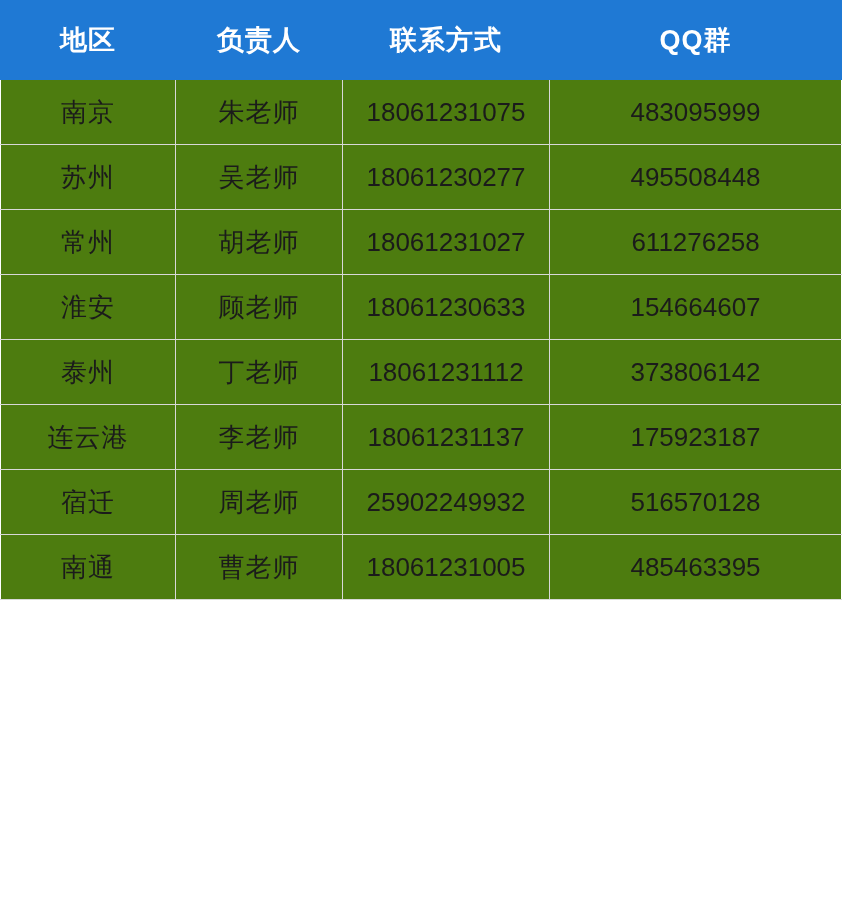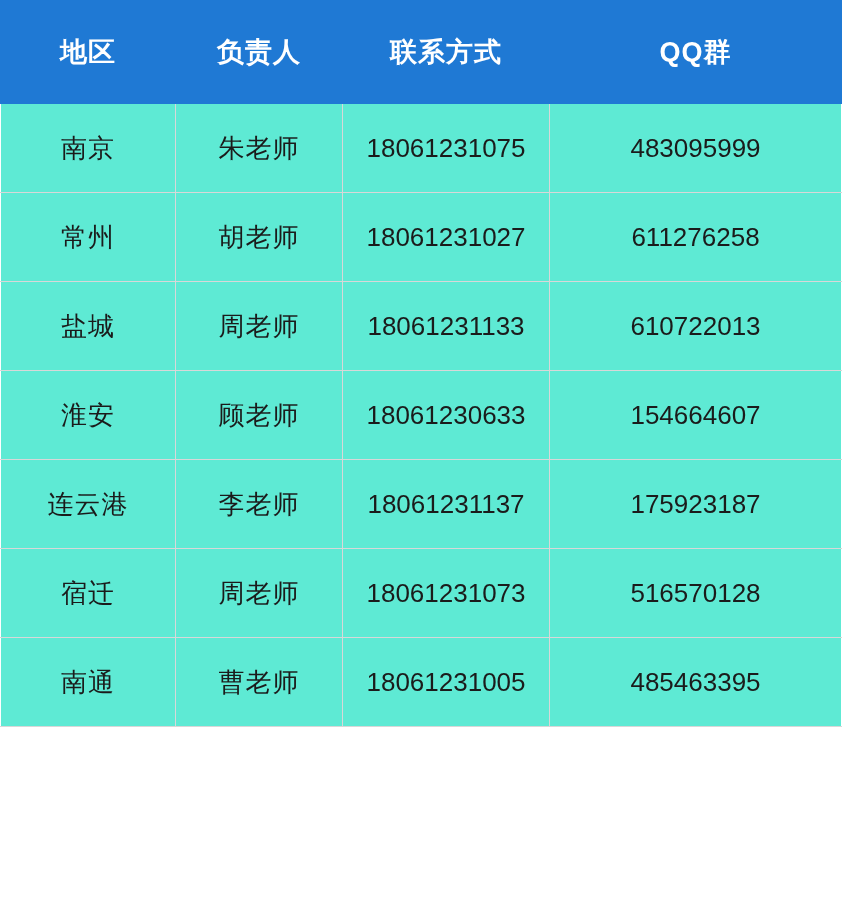--- a/index.html
+++ b/index.html
@@ -28,36 +28,36 @@
   table.contact-table col.c0 { width: 175px; }
   table.contact-table col.c1 { width: 167px; }
   table.contact-table col.c2 { width: 207px; }
   table.contact-table col.c3 { width: 292px; }
 
   table.contact-table th,
   table.contact-table td {
     border: 1px solid #d8d8d8;
     text-align: center;
     vertical-align: middle;
-    padding: 12px;
+    padding: 0;
   }
   table.contact-table thead th {
     background: #1f79d4;
     color: #ffffff;
     font-size: 27px;
     font-weight: bold;
     height: 78px;
     border: 1px solid #1f79d4;
     letter-spacing: 1px;
   }
   table.contact-table tbody td {
     height: 64px;
     font-size: 26px;
     color: #1b1b1b;
-    background: #5eead4;
+    background: #4d7c0f;
   }
   table.contact-table tbody td.region,
   table.contact-table tbody td.person {
     letter-spacing: 1px;
   }
   table.contact-table tbody td.phone,
   table.contact-table tbody td.qq {
     font-size: 26px;
     letter-spacing: 0px;
   }
@@ -87,47 +87,53 @@
       </tr>
     </thead>
     <tbody>
       <tr>
         <td class="region">南京</td>
         <td class="person">朱老师</td>
         <td class="phone">18061231075</td>
         <td class="qq">483095999</td>
       </tr>
       <tr>
+        <td class="region">苏州</td>
+        <td class="person">吴老师</td>
+        <td class="phone">18061230277</td>
+        <td class="qq">495508448</td>
+      </tr>
+      <tr>
         <td class="region">常州</td>
         <td class="person">胡老师</td>
         <td class="phone">18061231027</td>
         <td class="qq">611276258</td>
       </tr>
       <tr>
-        <td class="region">盐城</td>
-        <td class="person">周老师</td>
-        <td class="phone">18061231133</td>
-        <td class="qq">610722013</td>
-      </tr>
-      <tr>
         <td class="region">淮安</td>
         <td class="person">顾老师</td>
         <td class="phone">18061230633</td>
         <td class="qq">154664607</td>
+      </tr>
+      <tr>
+        <td class="region">泰州</td>
+        <td class="person">丁老师</td>
+        <td class="phone">18061231112</td>
+        <td class="qq">373806142</td>
       </tr>
       <tr>
         <td class="region">连云港</td>
         <td class="person">李老师</td>
         <td class="phone">18061231137</td>
         <td class="qq">175923187</td>
       </tr>
       <tr>
         <td class="region">宿迁</td>
         <td class="person">周老师</td>
-        <td class="phone">18061231073</td>
+        <td class="phone">25902249932</td>
         <td class="qq">516570128</td>
       </tr>
       <tr>
         <td class="region">南通</td>
         <td class="person">曹老师</td>
         <td class="phone">18061231005</td>
         <td class="qq">485463395</td>
       </tr>
     </tbody>
   </table>

